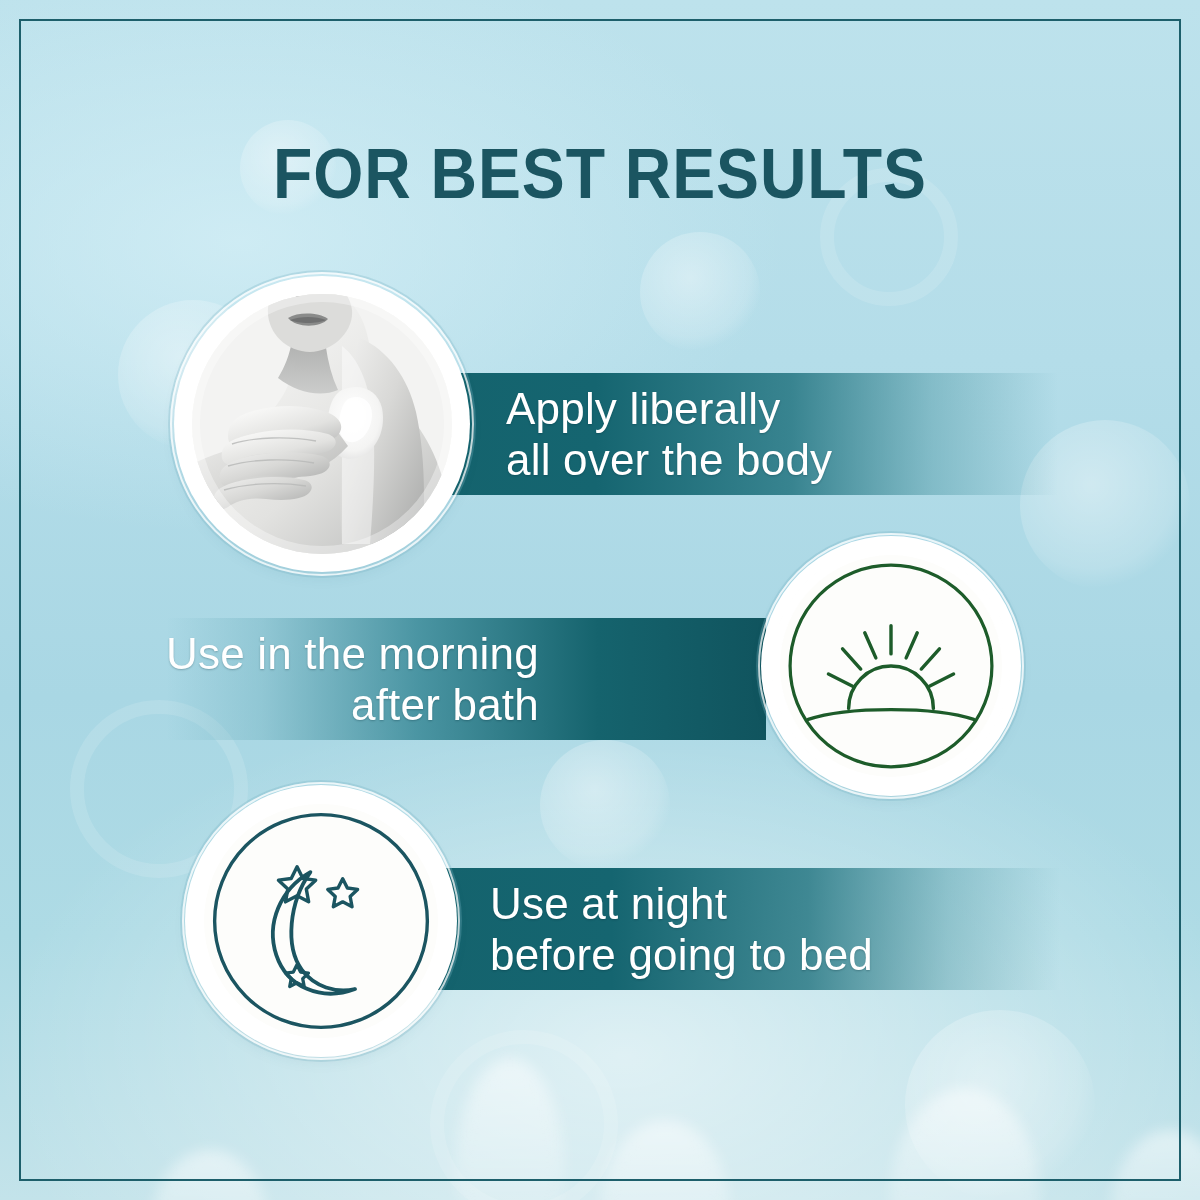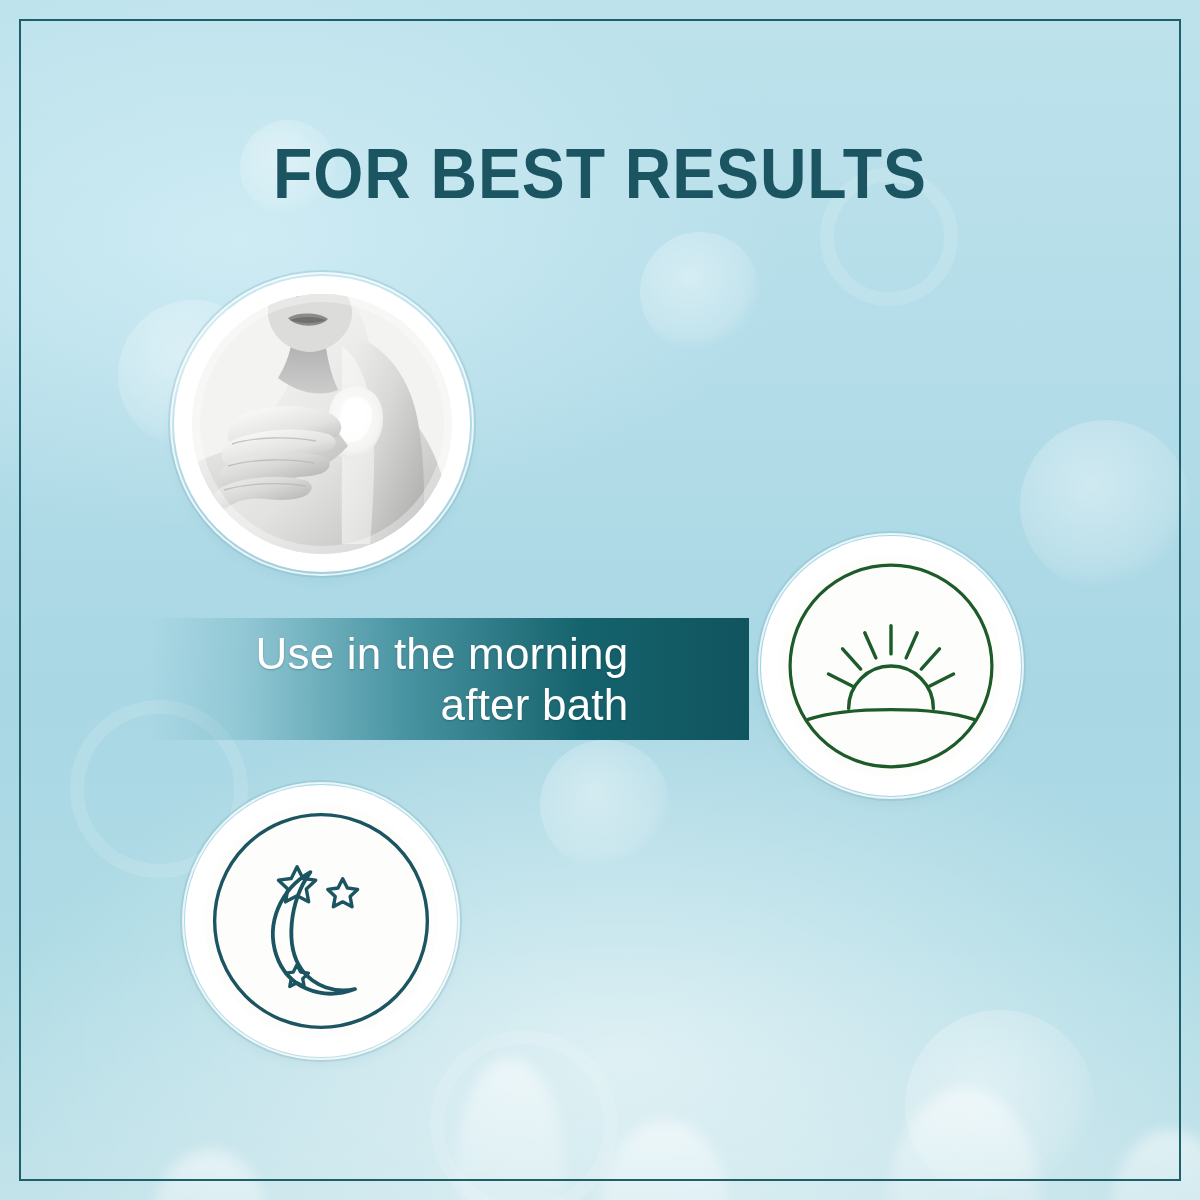--- a/index.html
+++ b/index.html
@@ -91,25 +91,25 @@
         #14626c 0%,
         #156570 34%,
         rgba(26,110,122,0.80) 62%,
         rgba(60,140,152,0.40) 82%,
         rgba(120,180,192,0.0) 100%);
   }
   #banner-1 .txt { text-align: left; }
 
   
   #banner-2 {
-    left: 149px;
+    left: 166px;
     top: 618px;
     width: 600px;
     padding-right: 14px;
-    justify-content: center;
+    justify-content: flex-start;
     background: linear-gradient(90deg,
         rgba(150,202,214,0.0) 0%,
         rgba(110,176,190,0.42) 16%,
         rgba(50,132,146,0.80) 42%,
         #15636d 72%,
         #10545e 100%);
   }
   #banner-2 .txt { text-align: right; }
 
   
@@ -191,20 +191,24 @@
   <div class="blob" style="left:455px; top:1058px; width:110px; height:190px;"></div>
   <div class="blob" style="left:600px; top:1120px; width:130px; height:150px;"></div>
   <div class="blob" style="left:890px; top:1088px; width:150px; height:180px;"></div>
   <div class="blob" style="left:1110px;top:1130px; width:120px; height:140px;"></div>
   <div class="blob" style="left:150px; top:1150px; width:120px; height:130px;"></div>
 
   <div class="frame"></div>
 
   <div class="title">FOR BEST RESULTS</div>
 
+  <div class="banner" id="banner-1">
+    <div class="txt">Apply liberally
+all over the body</div>
+  </div>
 
   <div class="circle" id="circle-apply">
     <div class="inner">
 
       <svg class="photo" viewBox="0 0 260 260">
         <defs>
           <linearGradient id="skinA" x1="0" y1="0" x2="1" y2="1">
             <stop offset="0%" stop-color="#f2f2f1"></stop>
             <stop offset="45%" stop-color="#d8d8d6"></stop>
             <stop offset="100%" stop-color="#a8a9a8"></stop>
@@ -288,20 +292,24 @@
           <line x1="172" y1="118" x2="148" y2="130"></line>
 
           <path d="M68 152 A42 42 0 0 1 152 152"></path>
 
           <path d="M28 163 C66 150 154 150 192 163"></path>
         </g>
       </svg>
     </div>
   </div>
 
+  <div class="banner" id="banner-3">
+    <div class="txt">Use at night
+before going to bed</div>
+  </div>
 
   <div class="circle" id="circle-night">
     <div class="inner">
       <svg class="iconsvg" viewBox="0 0 220 220">
         <circle cx="110" cy="110" r="100" fill="#fdfdfb" stroke="#1b5561" stroke-width="3.2"></circle>
 
         <path d="M100 64 C72 80 58 112 68 142 C78 172 110 186 142 174
                  C124 178 104 172 92 156 C76 134 80 92 100 64 Z" fill="none" stroke="#1b5561" stroke-width="3.6" stroke-linejoin="round" stroke-linecap="round"></path>
 
         <path d="M82 70 l5.5 -11 l5.5 11 l12 1.6 l-8.8 8.4 l2.2 12 l-10.9 -5.8 l-10.9 5.8 l2.2 -12 l-8.8 -8.4 Z" fill="none" stroke="#1b5561" stroke-width="3.2" stroke-linejoin="round"></path>

